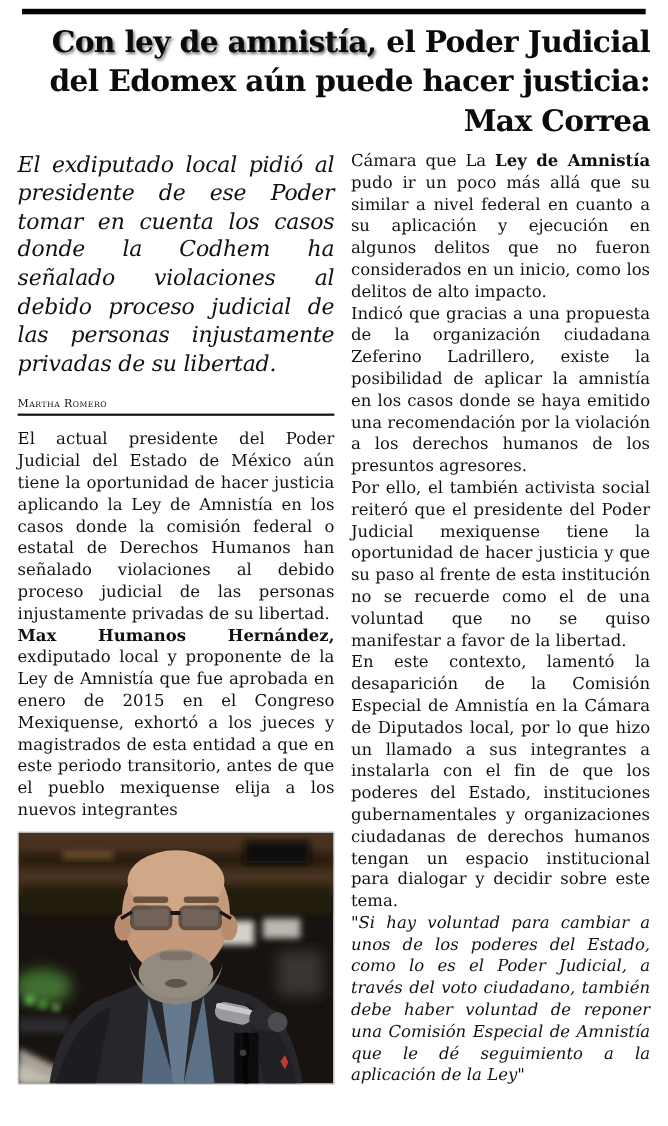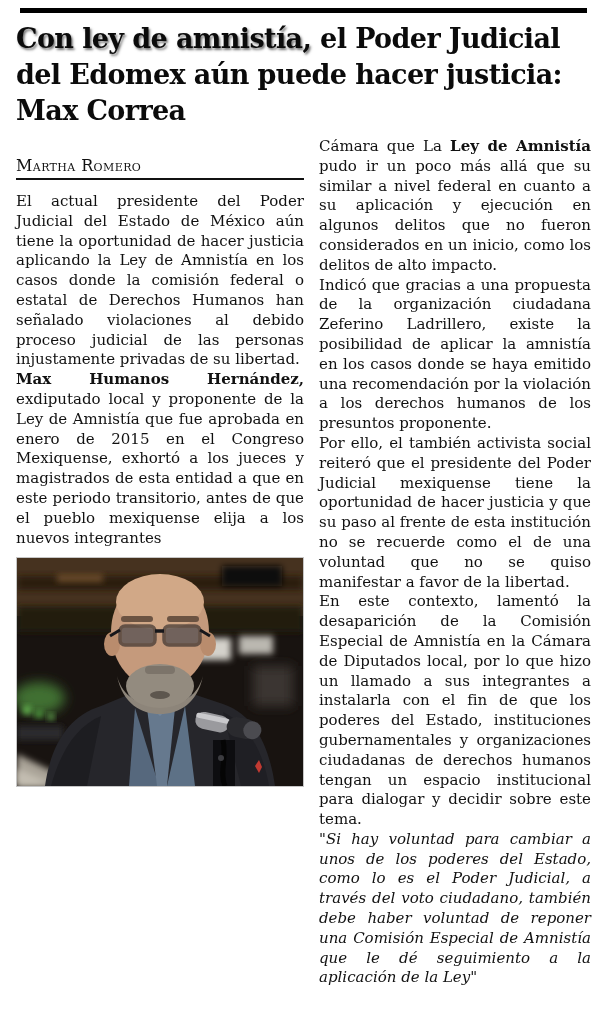--- a/index.html
+++ b/index.html
@@ -8,21 +8,21 @@
     width:607px;height:1024px;
     background:#ffffff;color:#111111;
     font-family:"DejaVu Serif", serif;
     box-sizing:border-box;
     padding:8px 16px 0 16px;
     overflow:hidden;
   }
   .top-rule{height:5px;background:#000;margin:0 4px 8px 4px;}
   .headline{
     margin:2px 0 8px 0;
-    text-align:left;
+    text-align:right;
     font-weight:bold;
     font-size:27px;
     line-height:36px;
     letter-spacing:-0.6px;
     color:#0b0b0b;
   }
   .headline .shadowed{text-shadow:1.5px 2px 2.5px rgba(40,40,40,0.65);}
   .cols{display:flex;gap:15px;align-items:flex-start;}
   .col-left{width:288px;flex:0 0 288px;}
   .col-right{flex:1;min-width:0;}
@@ -31,21 +31,21 @@
   .para.lede{
     font-size:20px;line-height:25.8px;
     font-style:italic;font-weight:500;
     letter-spacing:-0.2px;
   }
   .byline{
     margin:19px 0 12px 0;
     padding-bottom:3px;
     border-bottom:2px solid #111;
     font-variant:small-caps;
-    font-size:16px;
+    font-size:10px;
     letter-spacing:0.4px;
   }
   span.b{font-weight:bold;}
   span.i{font-style:italic;}
   .photo-frame{
     margin-top:9px;
     border:1px solid #c6c6c6;
     background:#eee;
     line-height:0;
   }
@@ -56,20 +56,21 @@
 
 <div class="page">
 
   <div class="top-rule"></div>
 
   <h1 class="headline"><span class="shadowed">Con ley de amnistía,</span><span> el Poder Judicial del Edomex aún puede hacer justicia: Max Correa</span></h1>
 
   <div class="cols">
 
     <div class="col-left">
+      <p class="para lede">El exdiputado local pidió al presidente de ese Poder tomar en cuenta los casos donde la Codhem ha señalado violaciones al debido proceso judicial de las personas injustamente privadas de su libertad.</p>
 
       <div class="byline">Martha Romero</div>
 
       <div>
           <p class="para body"><span>El actual presidente del Poder Judicial del Estado de México aún tiene la oportunidad de hacer justicia aplicando la Ley de Amnistía en los casos donde la comisión federal o estatal de Derechos Humanos han señalado violaciones al debido proceso judicial de las personas injustamente privadas de su libertad.</span></p>
           <p class="para body"><span class="b">Max Humanos Hernández,</span><span> exdiputado local y proponente de la Ley de Amnistía que fue aprobada en enero de 2015 en el Congreso Mexiquense, exhortó a los jueces y magistrados de esta entidad a que en este periodo transitorio, antes de que el pueblo mexiquense elija a los nuevos integrantes</span></p>
         </div>
 
       <figure class="photo-frame" style="margin:9px 0 0 0;" aria-label="Max Correa: hombre calvo con lentes y barba gris, chamarra oscura y camisa azul, sentado frente a un micrófono">
         <svg viewBox="0 0 286 228" preserveAspectRatio="none">
@@ -138,21 +139,21 @@
             <circle cx="204" cy="200" r="3" fill="#3c3c40"></circle>
           </g>
           <path d="M238,208 l4,-6 l3,7 l-3,6 Z" fill="#c13a32"></path>
         </svg>
       </figure>
     </div>
 
     <div class="col-right">
       <div>
           <p class="para body"><span>Cámara que La </span><span class="b">Ley de Amnistía</span><span> pudo ir un poco más allá que su similar a nivel federal en cuanto a su aplicación y ejecución en algunos delitos que no fueron considerados en un inicio, como los delitos de alto impacto.</span></p>
-          <p class="para body"><span>Indicó que gracias a una propuesta de la organización ciudadana Zeferino Ladrillero, existe la posibilidad de aplicar la amnistía en los casos donde se haya emitido una recomendación por la violación a los derechos humanos de los presuntos proponente.</span></p>
+          <p class="para body"><span>Indicó que gracias a una propuesta de la organización ciudadana Zeferino Ladrillero, existe la posibilidad de aplicar la amnistía en los casos donde se haya emitido una recomendación por la violación a los derechos humanos de los presuntos agresores.</span></p>
           <p class="para body"><span>Por ello, el también activista social reiteró que el presidente del Poder Judicial mexiquense tiene la oportunidad de hacer justicia y que su paso al frente de esta institución no se recuerde como el de una voluntad que no se quiso manifestar a favor de la libertad.</span></p>
           <p class="para body"><span>En este contexto, lamentó la desaparición de la Comisión Especial de Amnistía en la Cámara de Diputados local, por lo que hizo un llamado a sus integrantes a instalarla con el fin de que los poderes del Estado, instituciones gubernamentales y organizaciones ciudadanas de derechos humanos tengan un espacio institucional para dialogar y decidir sobre este tema.</span></p>
           <p class="para body"><span class="i">"Si hay voluntad para cambiar a unos de los poderes del Estado, como lo es el Poder Judicial, a través del voto ciudadano, también debe haber voluntad de reponer una Comisión Especial de Amnistía que le dé seguimiento a la aplicación de la Ley"</span></p>
         </div>
     </div>
 
   </div>
 </div>
 
 </body></html>

